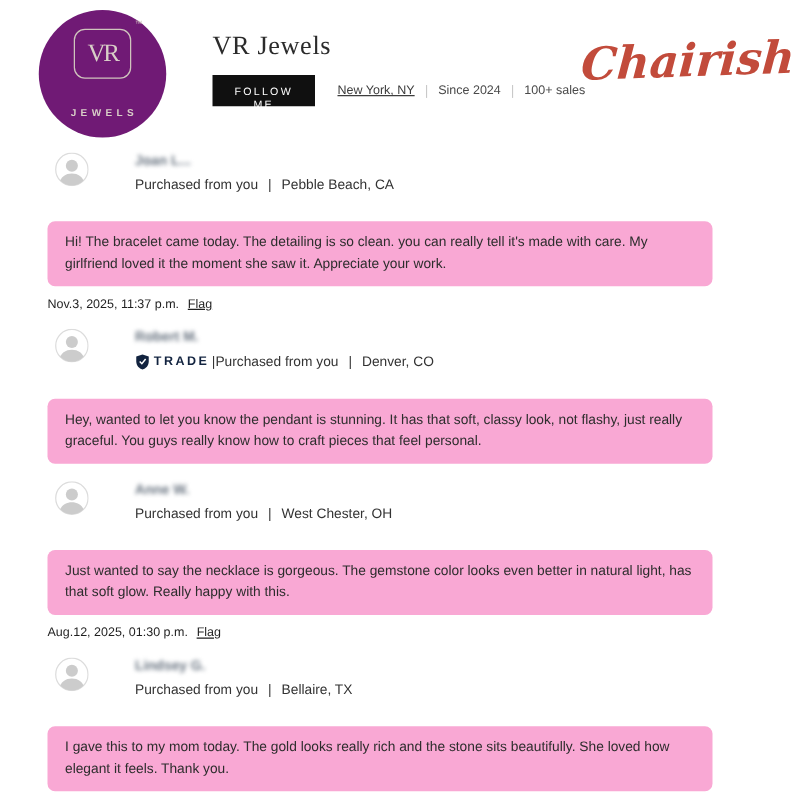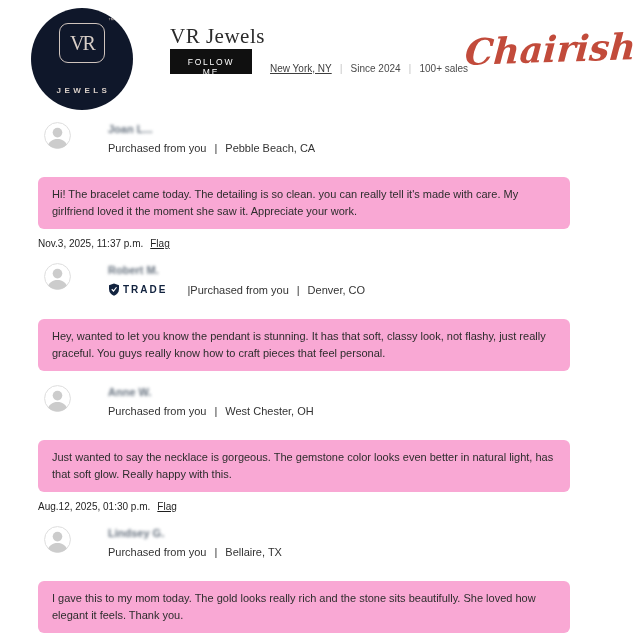--- a/index.html
+++ b/index.html
@@ -11,21 +11,21 @@
     background: #fff;
     overflow: hidden;
   }
 
   
   .header { position: relative; height: 118px; }
 
   .logo-circle {
     position: absolute; left: 31px; top: 8px;
     width: 102px; height: 102px; border-radius: 50%;
-    background: #0f172a;
+    background: #701a75;
     display: flex; flex-direction: column; align-items: center; justify-content: center;
   }
   .logo-frame {
     position: relative;
     width: 46px; height: 40px;
     border: 1px solid #cfc4bd; border-radius: 9px;
     display: flex; align-items: center; justify-content: center;
   }
   .logo-monogram {
     font-family: "Liberation Serif", serif;
@@ -41,21 +41,21 @@
     padding-left: 3px;
     font-weight: bold;
   }
 
   .header-info { position: absolute; left: 170px; top: 24px; }
   .store-title {
     font-family: "Liberation Serif", serif;
     font-weight: 400; font-size: 21px; color: #2b2b2b;
     letter-spacing: 0.5px;
   }
-  .header-row { display: flex; align-items: flex-end; }
+  .header-row { display: flex; align-items: center; margin-top: 11px; }
   .follow-btn {
     background: #101010; color: #fff; border: none;
     font-family: "Liberation Sans", sans-serif;
     font-size: 8.5px; letter-spacing: 1.8px;
     padding: 8px 14px; width: 82px; height: 25px;
     cursor: pointer;
   }
   .meta-line {
     margin-left: 18px;
     font-size: 10px; color: #4a4a4a;
@@ -87,21 +87,21 @@
   .reviewer-col { padding-top: 1px; }
   .reviewer-name {
     font-size: 11px; color: #67727f; font-weight: bold;
     filter: blur(1.6px);
     margin-bottom: 7px;
   }
   .reviewer-meta {
     font-size: 11px; color: #333;
     display: flex; align-items: center; white-space: nowrap;
   }
-  .trade-badge { display: flex; align-items: center; margin-right: 20px; }
+  .trade-badge { display: flex; align-items: center; margin-right: 2px; }
   .trade-badge svg { width: 12px; height: 13px; margin-right: 3px; }
   .trade-label { font-size: 10px; font-weight: bold; letter-spacing: 2px; color: #12233f; }
   .meta-sep2 { margin: 0 8px; color: #333; }
   .sep-tight { margin: 0; color: #333; }
 
   .review-bubble {
     background: #f9a8d4;
     border-radius: 6px;
     width: 532px;
     padding: 9px 14px 10px 14px;

